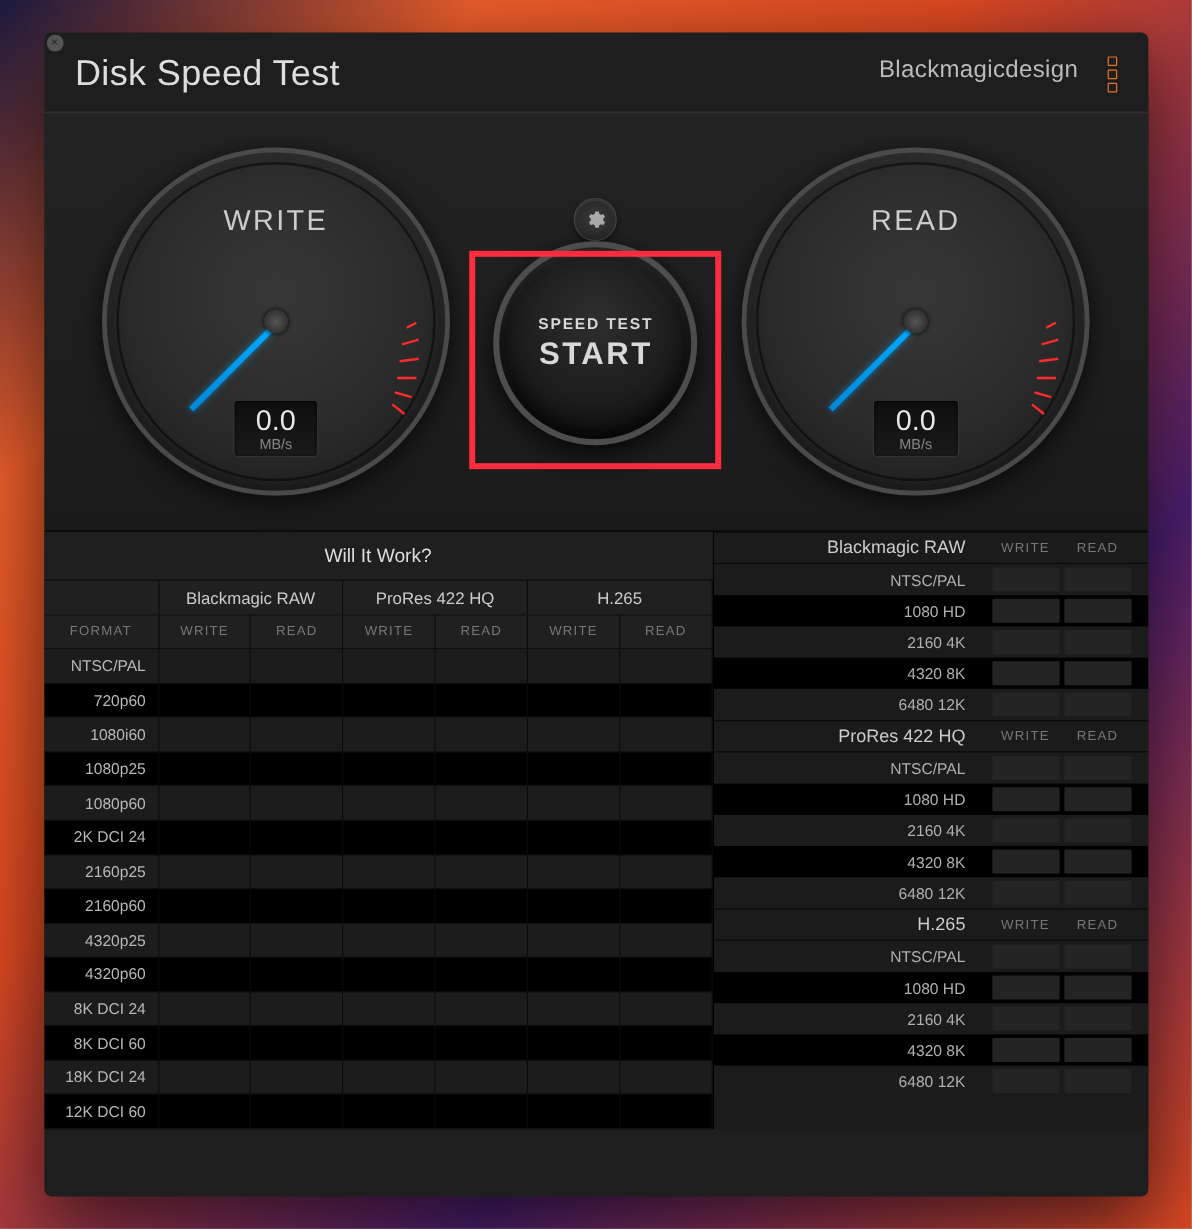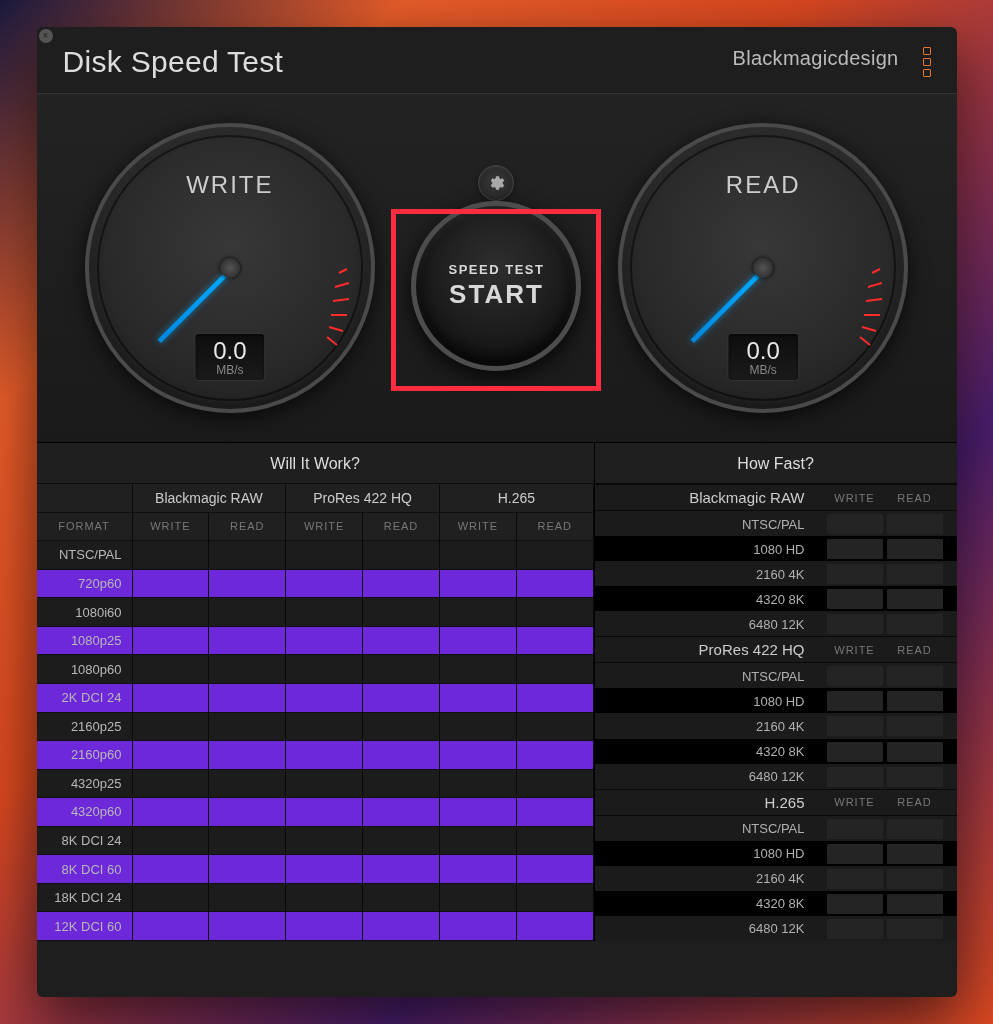--- a/index.html
+++ b/index.html
@@ -97,21 +97,21 @@
 .panel.right { flex: 1; border-right:none; }
 .panel-title {
   text-align:center; color:#ddd; font-size:16px; font-weight:500;
   padding: 12px 0 10px; background:#1f1f1f; border-bottom:1px solid #0a0a0a;
 }
 
 .will-grid { display:grid; grid-template-columns: 96px repeat(6, 1fr); flex:1; }
 .will-grid .cell { border-right:1px solid #0a0a0a; border-bottom:1px solid #0f0f0f;
   display:flex; align-items:center; justify-content:center;
   color:#888; font-size:12px; background:#1c1c1c; min-height: 28px; }
-.will-grid .cell.alt { background:#6d28d9; }
+.will-grid .cell.alt { background:#000000; }
 .will-grid .codec-head { grid-column: span 2; color:#ccc; font-size:14px; background:#202020; }
 .will-grid .format-head { color:#777; font-size:11px; letter-spacing:1px; background:#202020; }
 .will-grid .wr-head { color:#777; font-size:11px; letter-spacing:1px; background:#202020; }
 .will-grid .row-label { color:#b8b8b8; font-size:13px; justify-content:flex-end; padding-right:10px; }
 
 .fast-body { flex:1; overflow:hidden; display:flex; flex-direction:column; }
 .fast-group-head {
   display:grid; grid-template-columns: 1fr 60px 60px; align-items:center;
   padding: 4px 12px 4px 0; border-top:1px solid #0a0a0a; border-bottom:1px solid #0a0a0a;
 }
@@ -293,21 +293,20 @@
           <div class="cell row-label alt">12K DCI 60</div>
           <div class="cell alt"></div>
           <div class="cell alt"></div>
           <div class="cell alt"></div>
           <div class="cell alt"></div>
           <div class="cell alt"></div>
           <div class="cell alt"></div>
         </div>
     </div>
     <div class="panel right">
-      <div class="panel-title">How Fast?</div>
       <div class="fast-body" id="fast-body">
           <div class="fast-group-head">
           <div class="gname">Blackmagic RAW</div>
           <div class="gcol">WRITE</div>
           <div class="gcol">READ</div>
         </div>
           <div class="fast-row">
             <div class="fname">NTSC/PAL</div>
             <div class="fcell"></div>
             <div class="fcell"></div>

